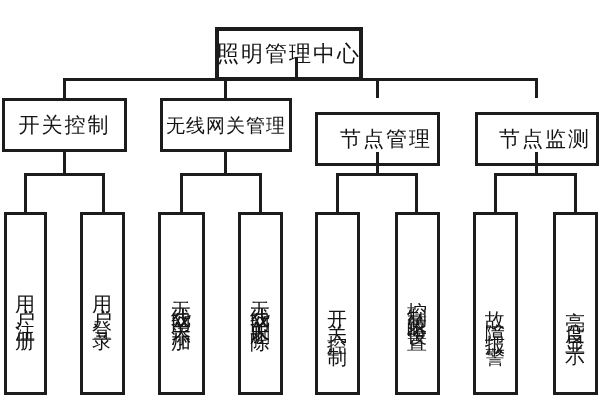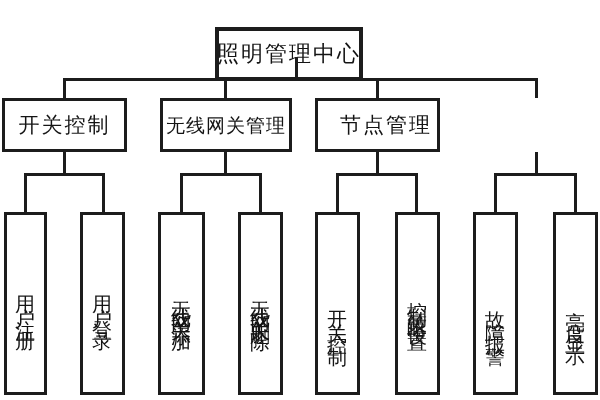--- a/index.html
+++ b/index.html
@@ -23,21 +23,21 @@
   }
   .root-box { border-width: 4px; }
   .h-label {
     font-size: 21px;
     letter-spacing: 2px;
     white-space: nowrap;
     line-height: 1;
   }
   .h-label.small { font-size: 19px; letter-spacing: 1px; }
   .root-label { font-size: 22px; letter-spacing: 2px; }
-  .align-right { justify-content: flex-end; padding-right: 5px; }
+  .align-right { justify-content: flex-end; padding-right: 5px; margin-top: 14px; }
   .v-label {
     writing-mode: vertical-rl;
     text-orientation: upright;
     font-size: 20px;
     line-height: 1;
     white-space: nowrap;
   }
   .v-4 { letter-spacing: 12px; }
   .v-6 { letter-spacing: 6px; }
   .v-low { padding-top: 30px; }
@@ -61,20 +61,23 @@
   <div class="vline" style="left:535px; top:78px; height:20px;"></div>
 
   <div class="box" style="left:2px; top:98px; width:125px; height:54px;">
     <span class="h-label">开关控制</span>
   </div>
   <div class="box" style="left:160px; top:98px; width:132px; height:54px;">
     <span class="h-label small">无线网关管理</span>
   </div>
   <div class="box align-right" style="left:315px; top:98px; width:125px; height:54px;">
     <span class="h-label">节点管理</span>
+  </div>
+  <div class="box align-right" style="left:475px; top:98px; width:124px; height:54px;">
+    <span class="h-label">节点监测</span>
   </div>
 
   <div class="vline" style="left:63px; top:152px; height:21px;"></div>
   <div class="hline" style="left:24px; top:173px; width:81px;"></div>
   <div class="vline" style="left:24px; top:173px; height:39px;"></div>
   <div class="vline" style="left:102px; top:173px; height:39px;"></div>
 
   <div class="vline" style="left:224px; top:152px; height:21px;"></div>
   <div class="hline" style="left:180px; top:173px; width:82px;"></div>
   <div class="vline" style="left:180px; top:173px; height:39px;"></div>

